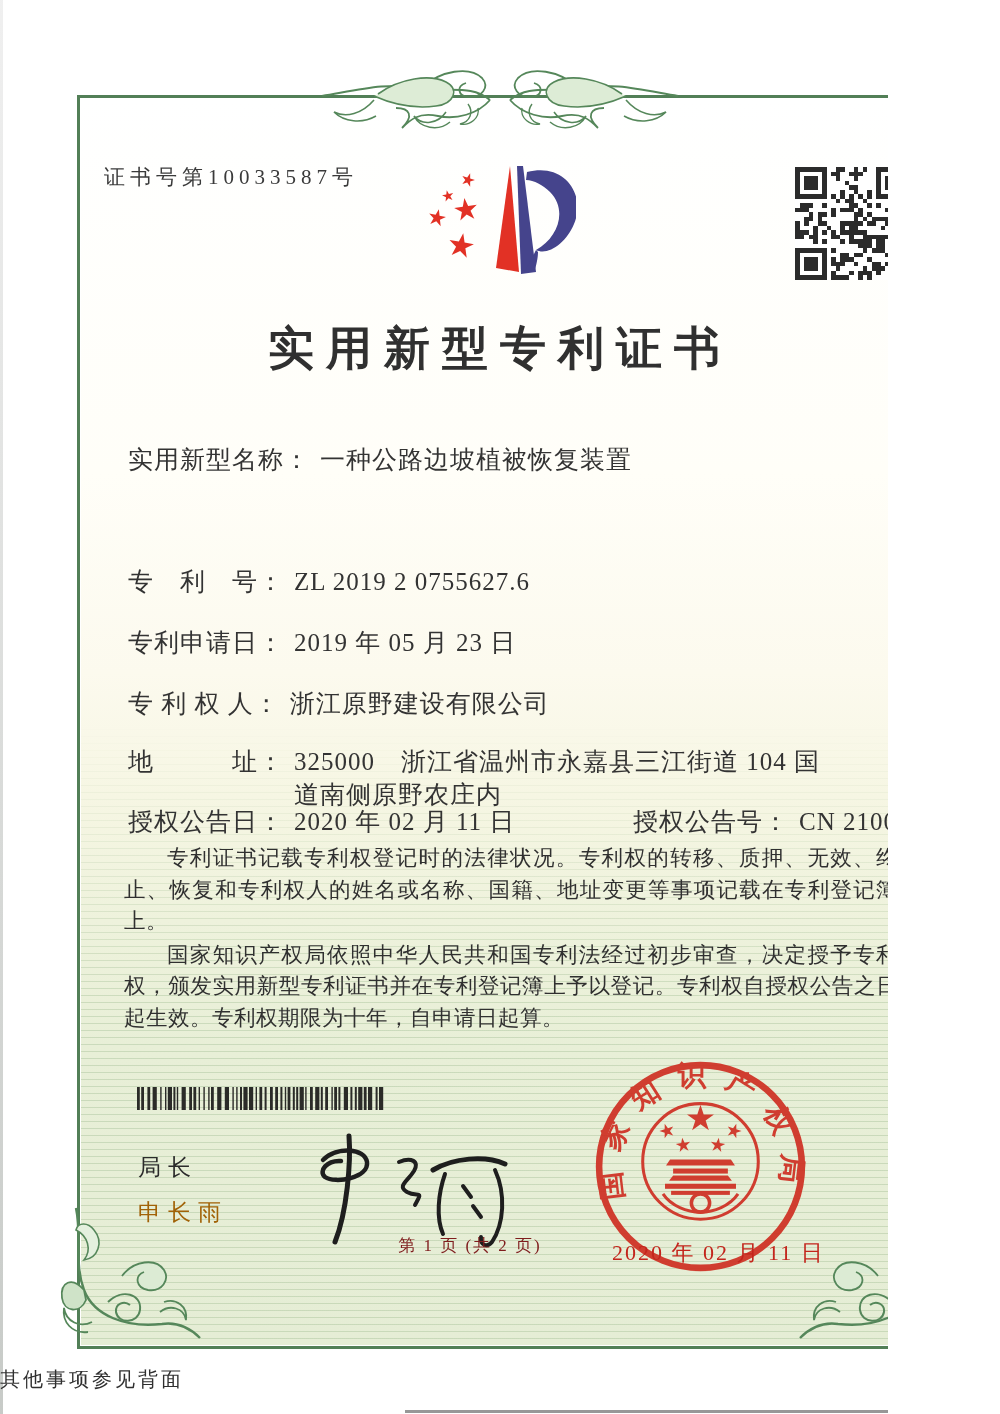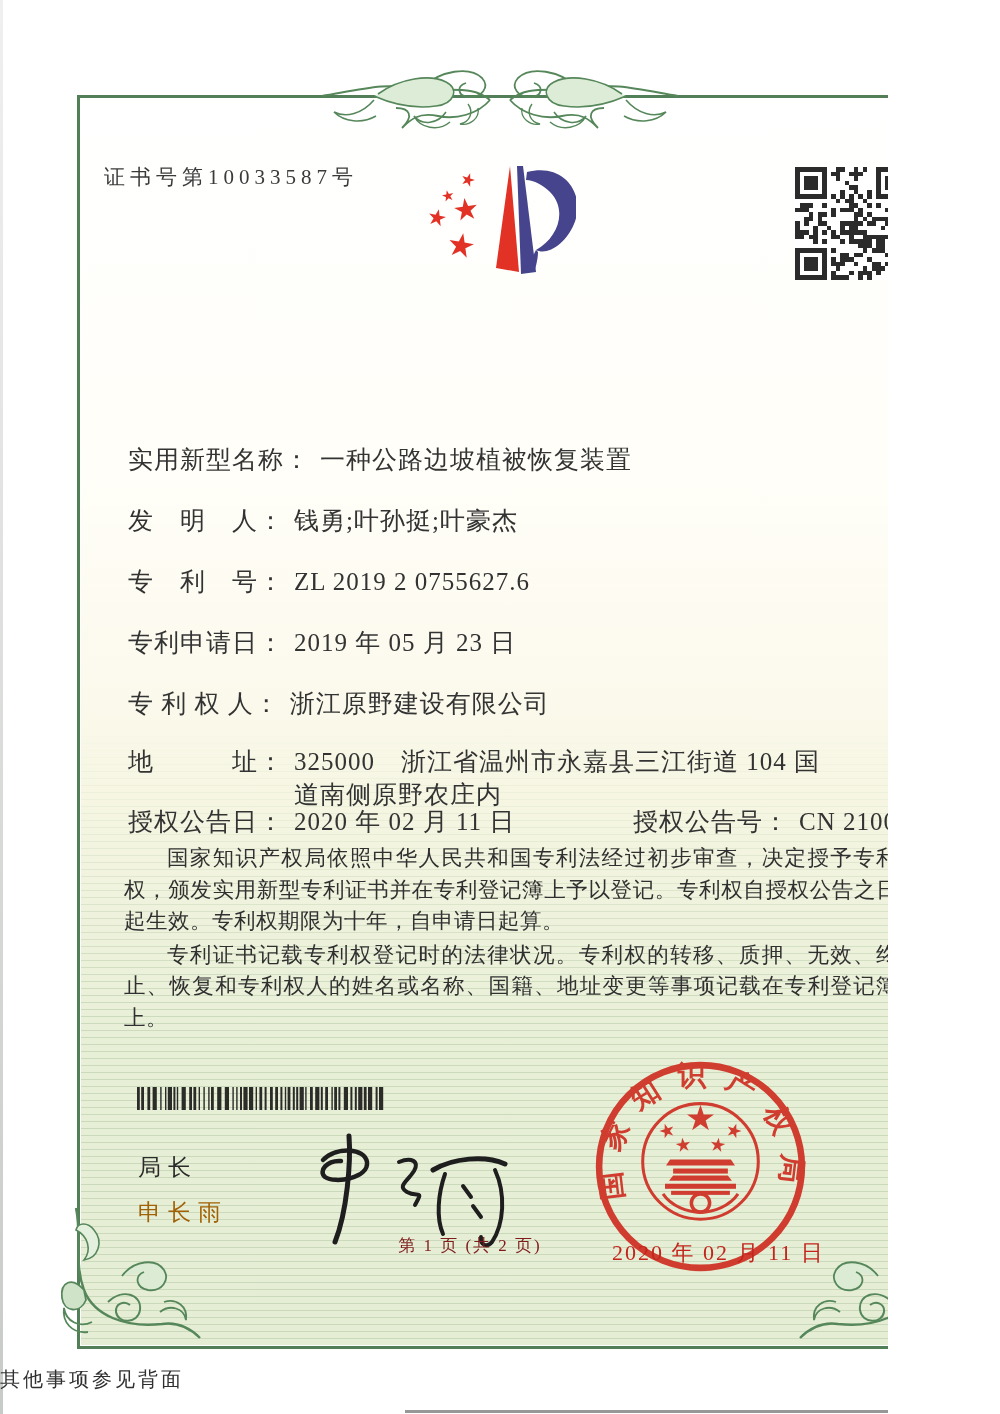--- a/index.html
+++ b/index.html
@@ -320,26 +320,24 @@
       <rect x="1" y="1" width="5" height="5" fill="#ffffff"></rect>
       <rect x="2" y="2" width="3" height="3" fill="#2b2b2b"></rect>
       <rect x="18" y="0" width="7" height="7" fill="#2b2b2b"></rect>
       <rect x="19" y="1" width="5" height="5" fill="#ffffff"></rect>
       <rect x="20" y="2" width="3" height="3" fill="#2b2b2b"></rect>
       <rect x="0" y="18" width="7" height="7" fill="#2b2b2b"></rect>
       <rect x="1" y="19" width="5" height="5" fill="#ffffff"></rect>
       <rect x="2" y="20" width="3" height="3" fill="#2b2b2b"></rect>
     </svg>
 
+  <h1 class="title">实用新型专利证书</h1>
 
   <div class="frow" style="top:443px">
     <span class="flabel">实用新型名称：</span><span class="fvalue">一种公路边坡植被恢复装置</span>
-  </div>
-  <div class="frow" style="top:504px">
-    <span class="flabel">发　明　人：</span><span class="fvalue">钱勇;叶孙挺;叶豪杰</span>
   </div>
   <div class="frow" style="top:565px">
     <span class="flabel">专　利　号：</span><span class="fvalue">ZL 2019 2 0755627.6</span>
   </div>
   <div class="frow" style="top:626px">
     <span class="flabel">专利申请日：</span><span class="fvalue">2019 年 05 月 23 日</span>
   </div>
   <div class="frow" style="top:687px">
     <span class="flabel">专 利 权 人：</span><span class="fvalue">浙江原野建设有限公司</span>
   </div>
@@ -347,22 +345,22 @@
     <span class="flabel">地　　　址：</span><span class="fvalue wrap">325000　浙江省温州市永嘉县三江街道 104 国道南侧原野农庄内</span>
   </div>
   <div class="frow" style="top:805px;right:102px">
     <span class="flabel">授权公告日：</span><span class="fvalue">2020 年 02 月 11 日</span>
     <span class="grant-no">
       <span class="flabel">授权公告号：</span><span class="fvalue">CN 210049257 U</span>
     </span>
   </div>
 
   <div class="paras">
+    <p>专利证书记载专利权登记时的法律状况。专利权的转移、质押、无效、终止、恢复和专利权人的姓名或名称、国籍、地址变更等事项记载在专利登记簿上。</p>
     <p>国家知识产权局依照中华人民共和国专利法经过初步审查，决定授予专利权，颁发实用新型专利证书并在专利登记簿上予以登记。专利权自授权公告之日起生效。专利权期限为十年，自申请日起算。</p>
-    <p>专利证书记载专利权登记时的法律状况。专利权的转移、质押、无效、终止、恢复和专利权人的姓名或名称、国籍、地址变更等事项记载在专利登记簿上。</p>
   </div>
 
   <svg class="barcode" id="barcode" width="250" height="23">
       <g fill="#2b2b28">
         <rect x="2.0" y="0" width="2.8" height="23"></rect>
         <rect x="6.2" y="0" width="2.8" height="23"></rect>
         <rect x="12.4" y="0" width="2.8" height="23"></rect>
         <rect x="17.6" y="0" width="4.2" height="23"></rect>
         <rect x="25.2" y="0" width="1.4" height="23"></rect>
         <rect x="30.0" y="0" width="1.4" height="23"></rect>

